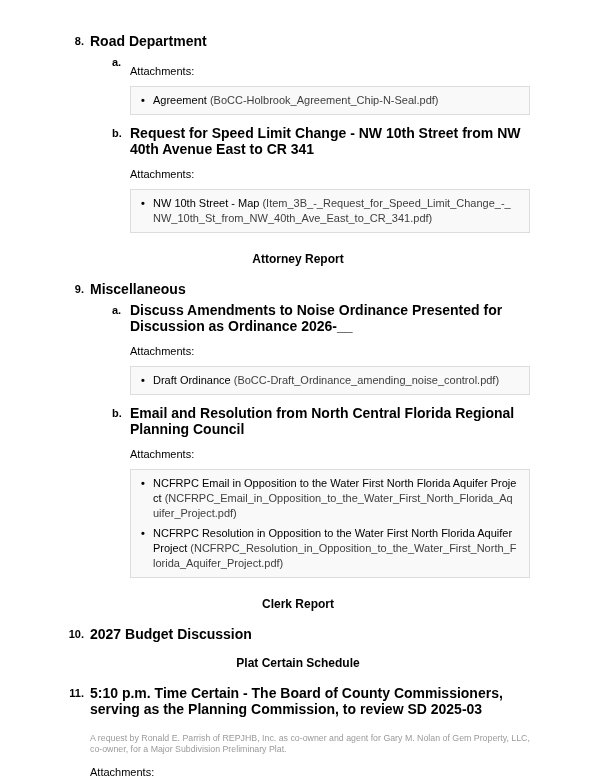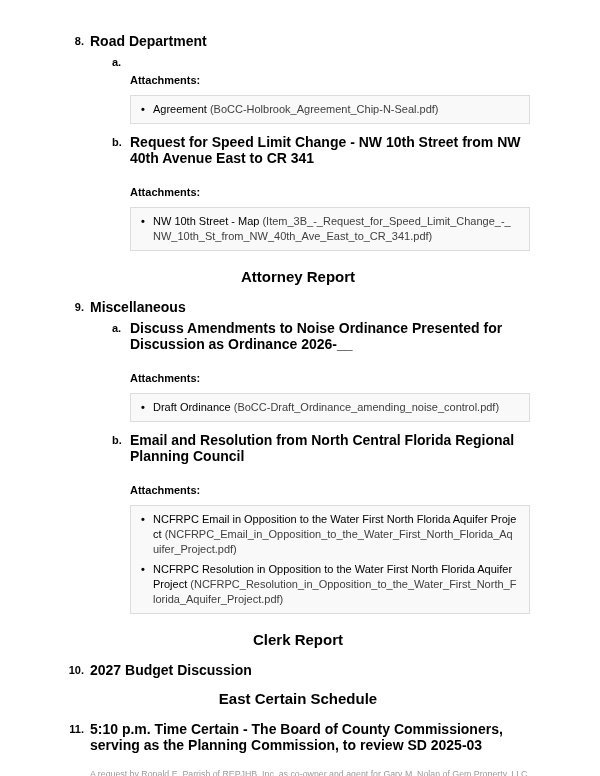--- a/index.html
+++ b/index.html
@@ -17,36 +17,36 @@
     width:18px; min-width:18px; text-align:right;
     font-weight:bold; font-size:11px; line-height:16px;
     margin-right:6px; white-space:nowrap;
   }
   .body { flex:1; min-width:0; }
   .item-title { font-weight:bold; font-size:14px; line-height:16px; color:#000; }
 
   .sub-item { display:flex; margin-top:5px; margin-left:22px; }
   .sub-marker { width:12px; min-width:12px; text-align:left; margin-right:6px; }
 
-  .att-label { font-weight:bold; font-size:11px; line-height:16px; margin-top:18px; }
+  .att-label { font-weight:normal; font-size:11px; line-height:16px; margin-top:9px; }
 
   .att-box {
     background:#f9f9f9;
     border:1px solid #dddddd;
     margin-top:7px; margin-bottom:5px;
     padding:6px 12px 6px 10px;
   }
   .att-row { display:flex; font-size:11px; line-height:15px; }
   .att-row + .att-row { margin-top:5px; }
   .bullet { width:12px; min-width:12px; font-weight:bold; color:#000; }
   .att-text { flex:1; min-width:0; word-break:break-all; color:#404040; }
   .att-name { font-weight:normal; color:#000; }
 
   .heading {
-    text-align:center; font-weight:bold; font-size:15px;
+    text-align:center; font-weight:bold; font-size:12px;
     line-height:18px; margin-top:12px; color:#000;
   }
 
   .item-desc {
     font-size:8.8px; line-height:11px; color:#9a9a9a;
     font-weight:normal; margin-top:16px;
   }
 </style>
 </head>
 <body>
@@ -147,21 +147,21 @@
 
   <div class="heading">Clerk Report</div>
 
   <div class="num-item">
     <span class="marker">10.</span>
     <div class="body">
       <div class="item-title">2027 Budget Discussion</div>
     </div>
   </div>
 
-  <div class="heading">East Certain Schedule</div>
+  <div class="heading">Plat Certain Schedule</div>
 
   <div class="num-item">
     <span class="marker">11.</span>
     <div class="body">
       <div class="item-title">5:10 p.m. Time Certain - The Board of County Commissioners, serving as the Planning Commission, to review SD 2025-03</div>
       <div class="item-desc">A request by Ronald E. Parrish of REPJHB, Inc. as co-owner and agent for Gary M. Nolan of Gem Property, LLC, co-owner, for a Major Subdivision Preliminary Plat.</div>
       <div class="att-label">Attachments:</div>
       <div class="att-box">
         
       </div>

